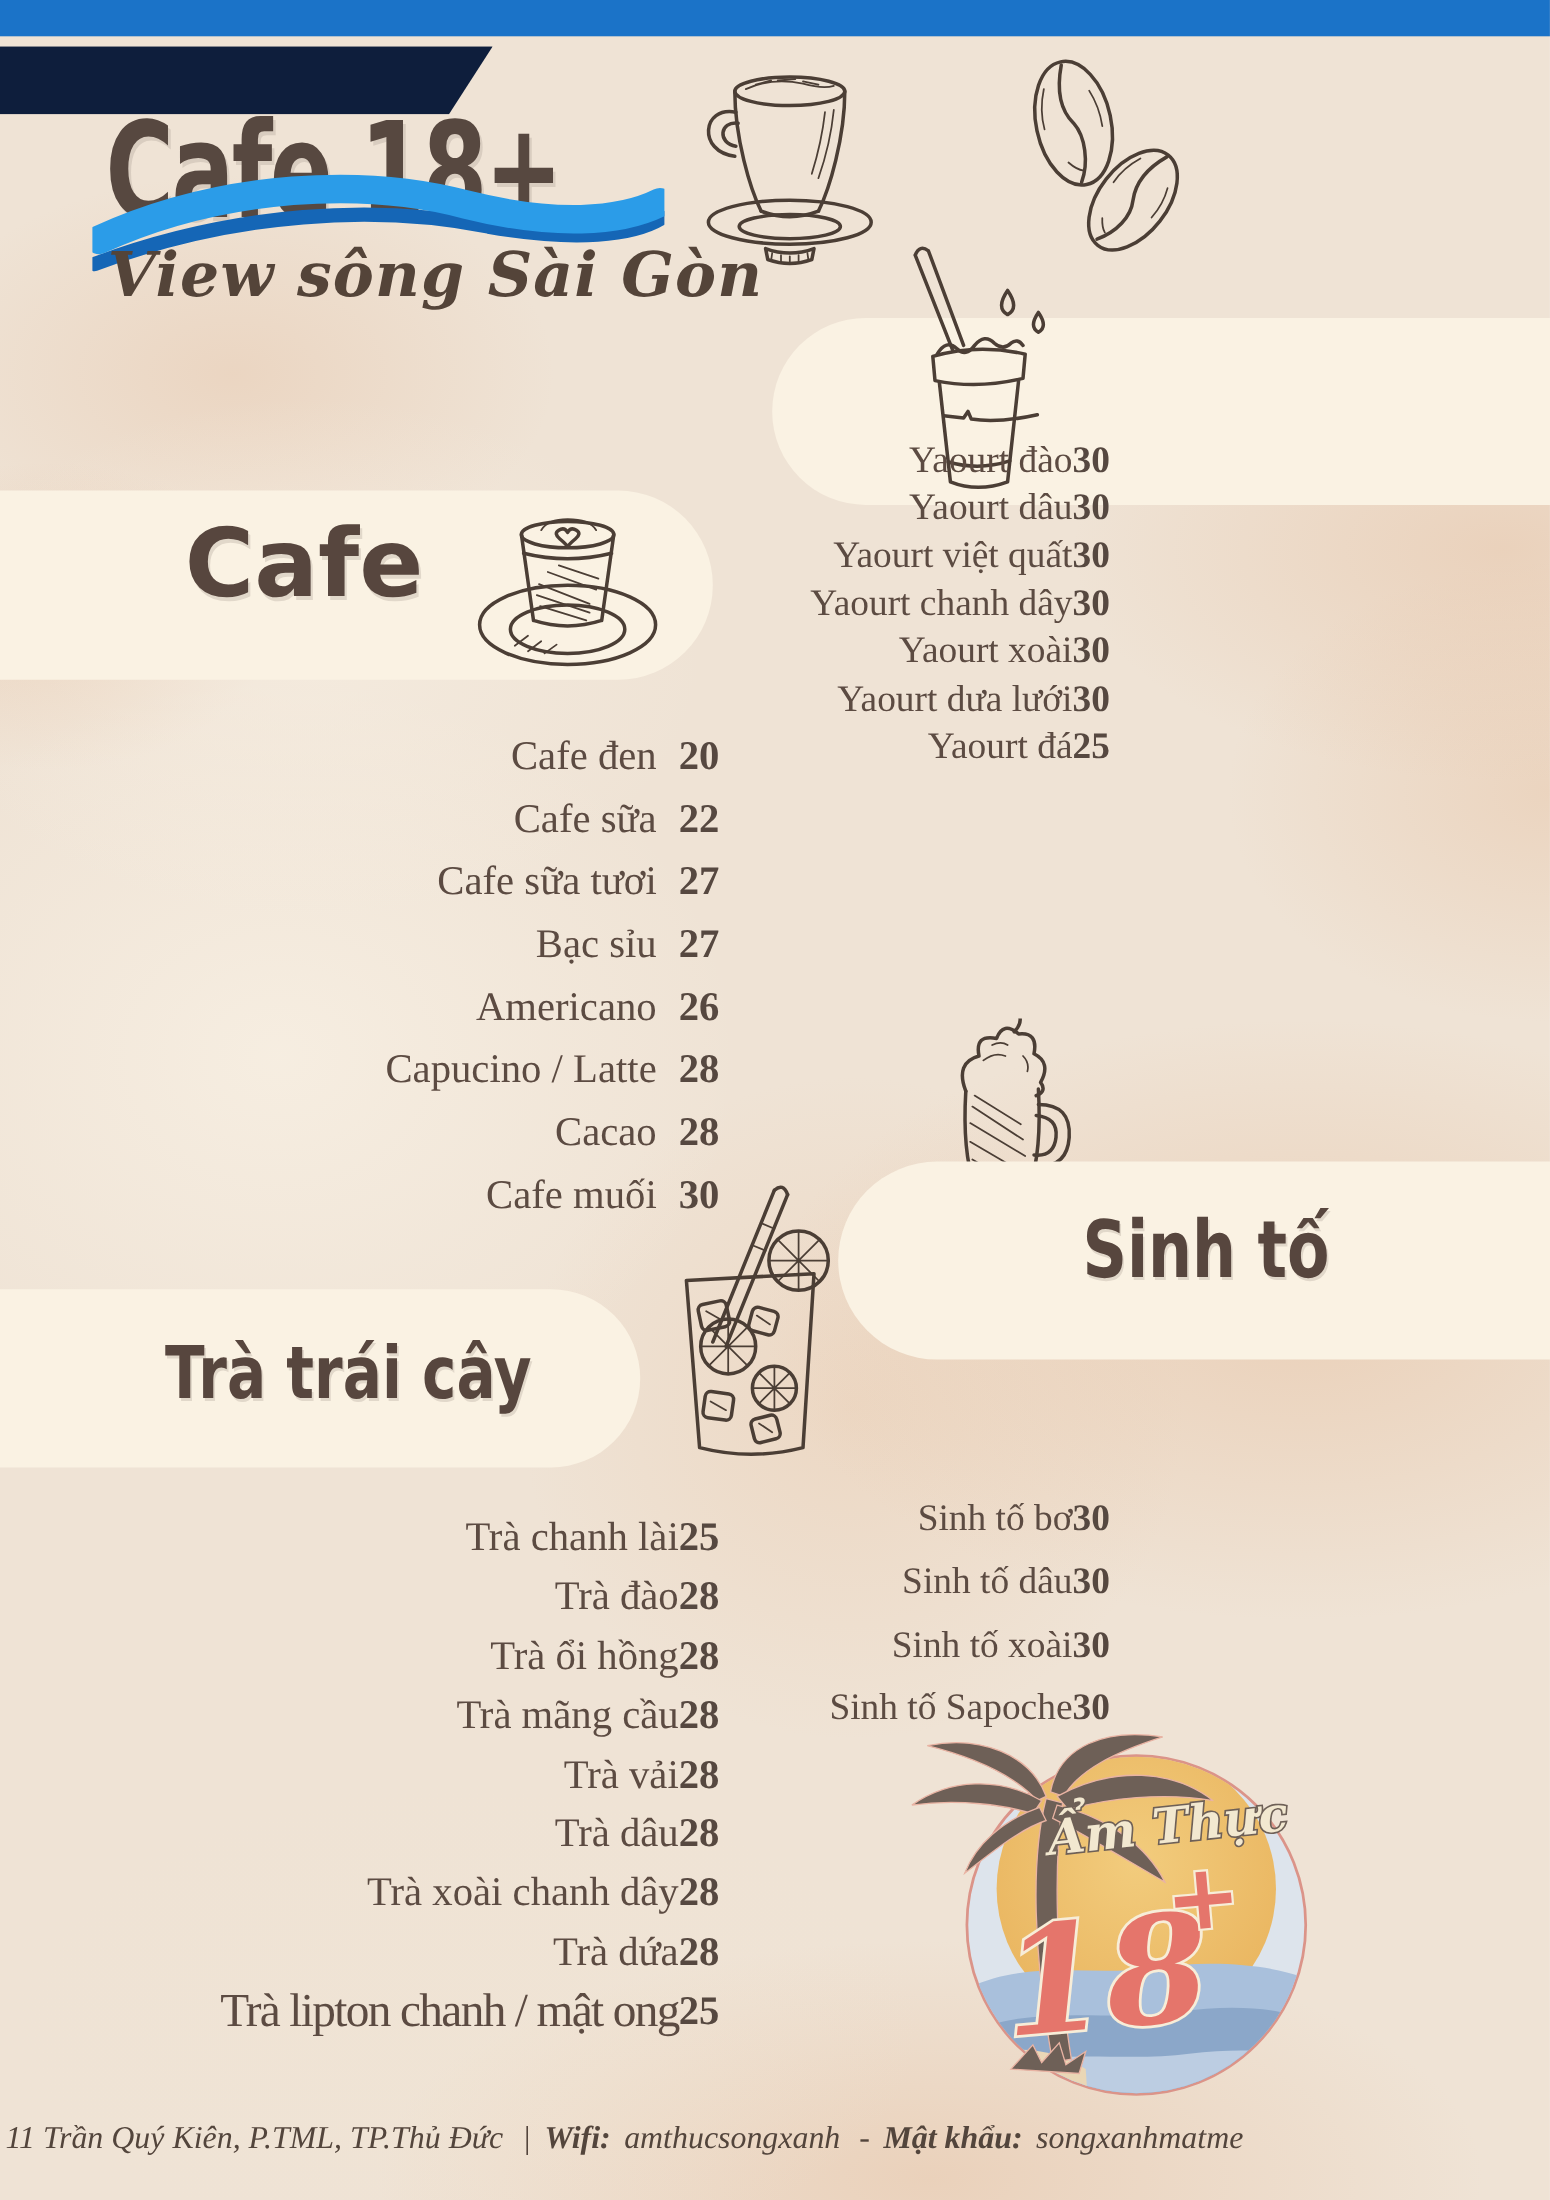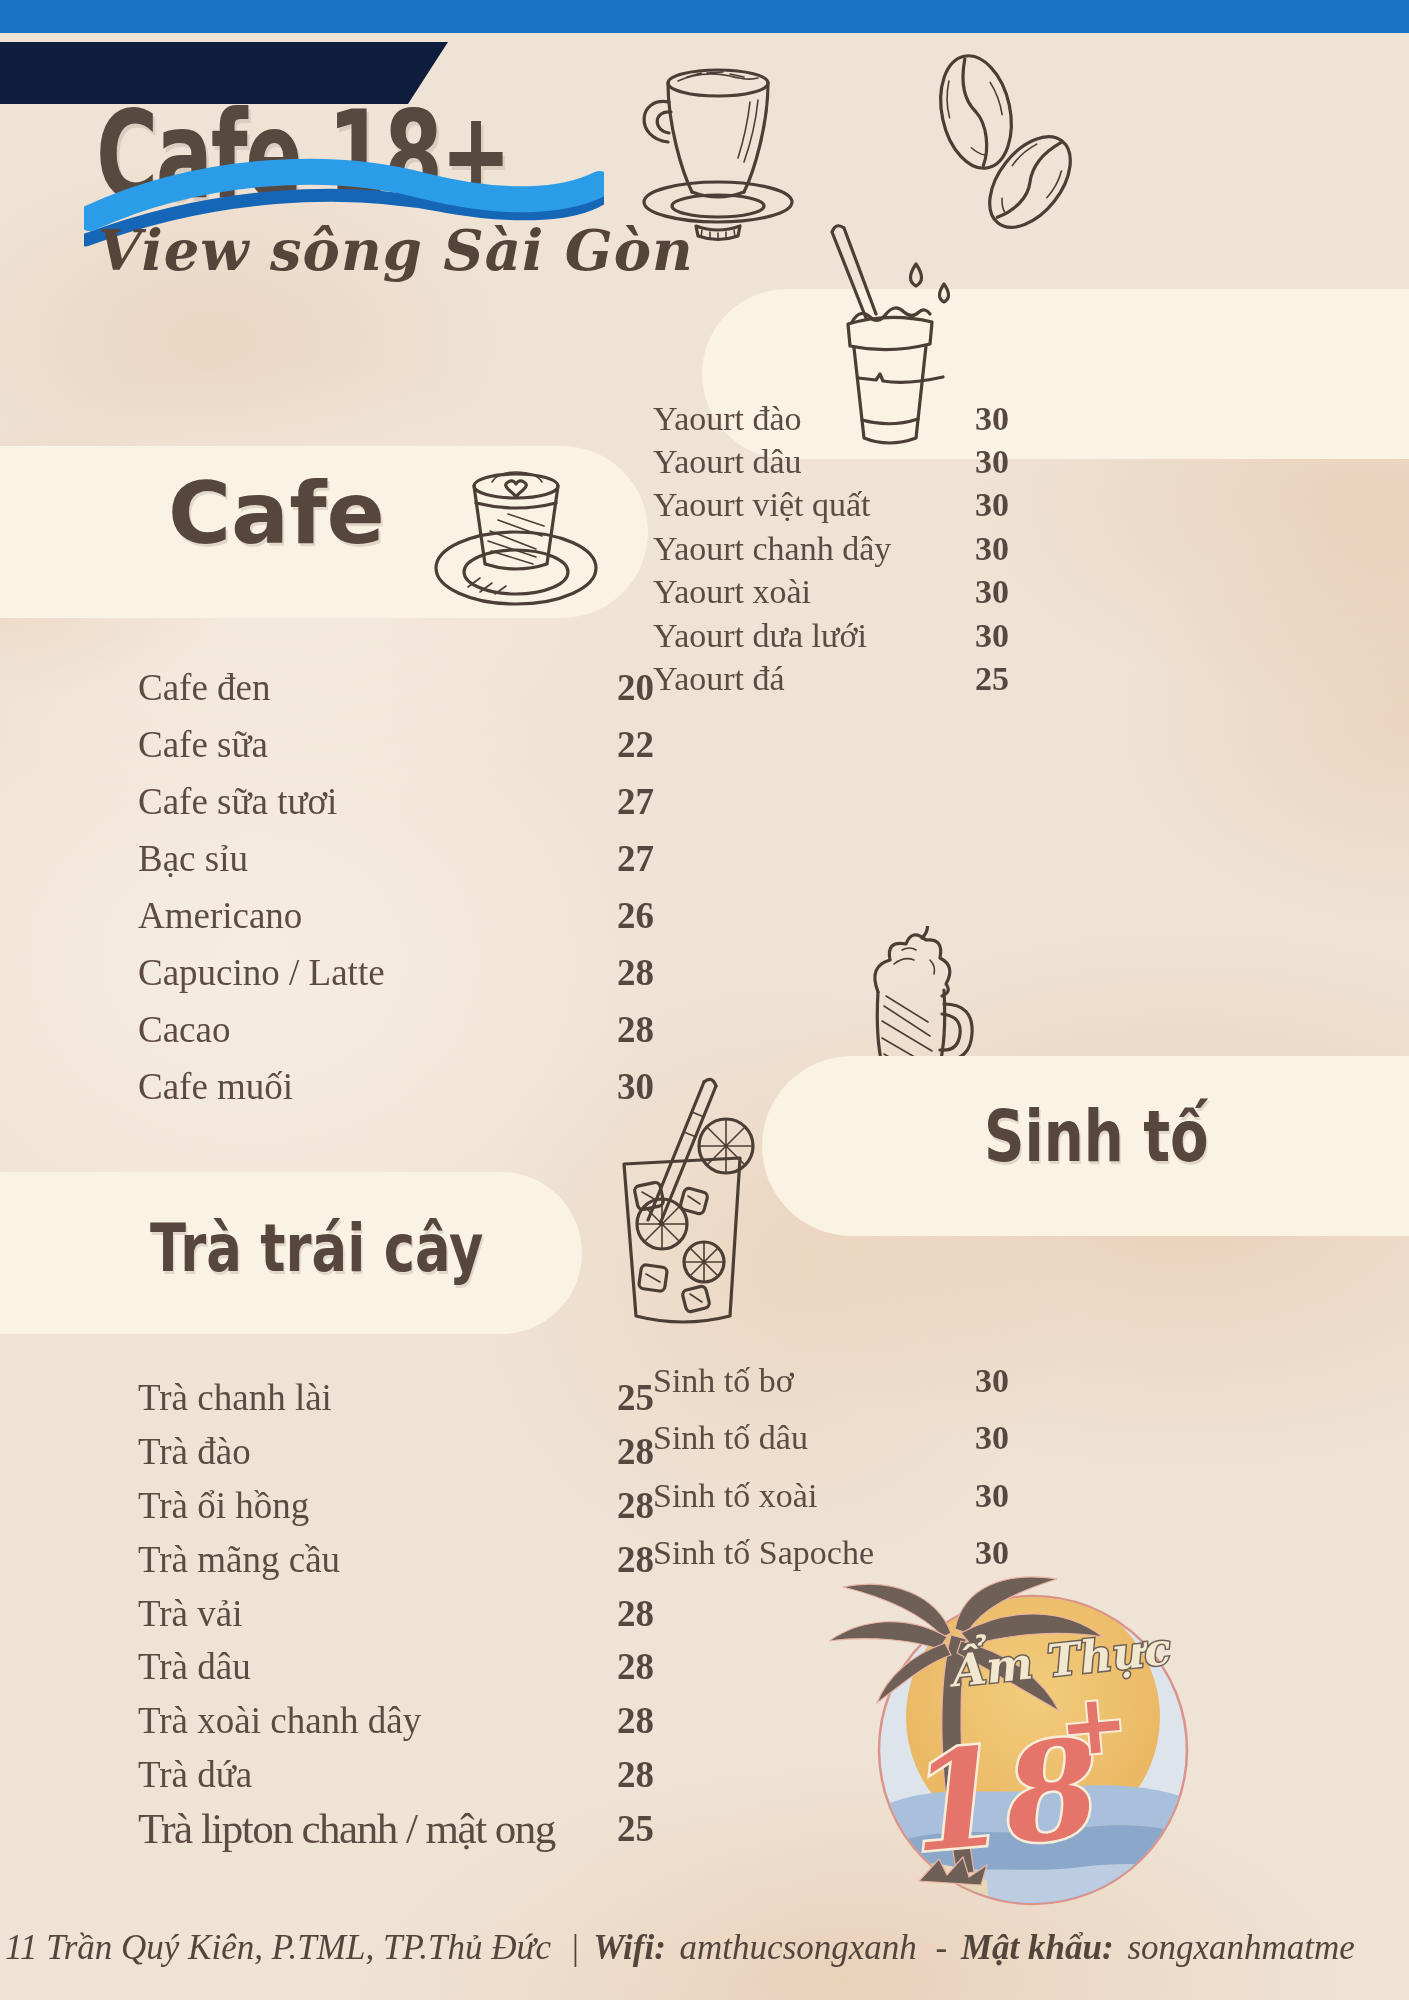--- a/index.html
+++ b/index.html
@@ -40,35 +40,35 @@
   .band-sinh{left:762px;top:1056px;width:660px;height:180px;border-radius:90px 0 0 90px;}
   
   .sec-title{font-family:"DejaVu Sans",sans-serif;font-weight:700;color:#57463e;line-height:1;
     text-shadow:2px 3px 0 rgba(87,70,62,.15);white-space:nowrap;}
   .title-cafe{left:168px;top:470px;font-size:86px;}
   .title-sua{left:986px;top:336px;font-size:68px;}
   .title-tra{left:150px;top:1216px;font-size:66px;transform:scale(.8,1);transform-origin:left top;}
   .title-sinh{left:984px;top:1100px;font-size:72px;transform:scale(.78,1);transform-origin:left top;}
   
   .menu-list{display:flex;flex-direction:column;color:#5c4b42;}
-  .m-row{display:flex;justify-content:space-between;align-items:center;}
+  .m-row{display:flex;justify-content:flex-end;align-items:center;}
   .m-name{white-space:nowrap;}
   .m-price{font-weight:700;color:#564840;}
   .list-cafe{left:138px;top:659px;width:516px;}
   .list-cafe .m-row{height:57px;font-size:37px;gap:20px;}
   .list-sua{left:653px;top:397px;width:356px;}
   .list-sua .m-row{height:43.4px;font-size:34px;}
   .list-tra{left:138px;top:1371px;width:516px;}
   .list-tra .m-row{height:53.8px;font-size:37px;}
   .list-tra .m-row:last-child .m-name{font-size:43px;letter-spacing:-1.5px;}
   .list-sinh{left:653px;top:1352px;width:356px;}
   .list-sinh .m-row{height:57.5px;font-size:34px;}
   
-  .footer{left:0;top:1928px;width:1166px;text-align:center;font-style:italic;
-    font-size:35px;color:#53453c;white-space:nowrap;}
+  .footer{left:0;top:1928px;width:1166px;font-style:italic;
+    font-size:29px;color:#53453c;white-space:nowrap;}
   .footer b{font-weight:700;}
   .footer span{margin:0 5px;}
   
   .sk{fill:none;stroke:#4b3e35;stroke-width:3.2;stroke-linecap:round;stroke-linejoin:round;}
   .hk{fill:none;stroke:#4b3e35;stroke-width:1.6;stroke-linecap:round;}
 </style>
 </head>
 <body>
 
 <div class="page">

